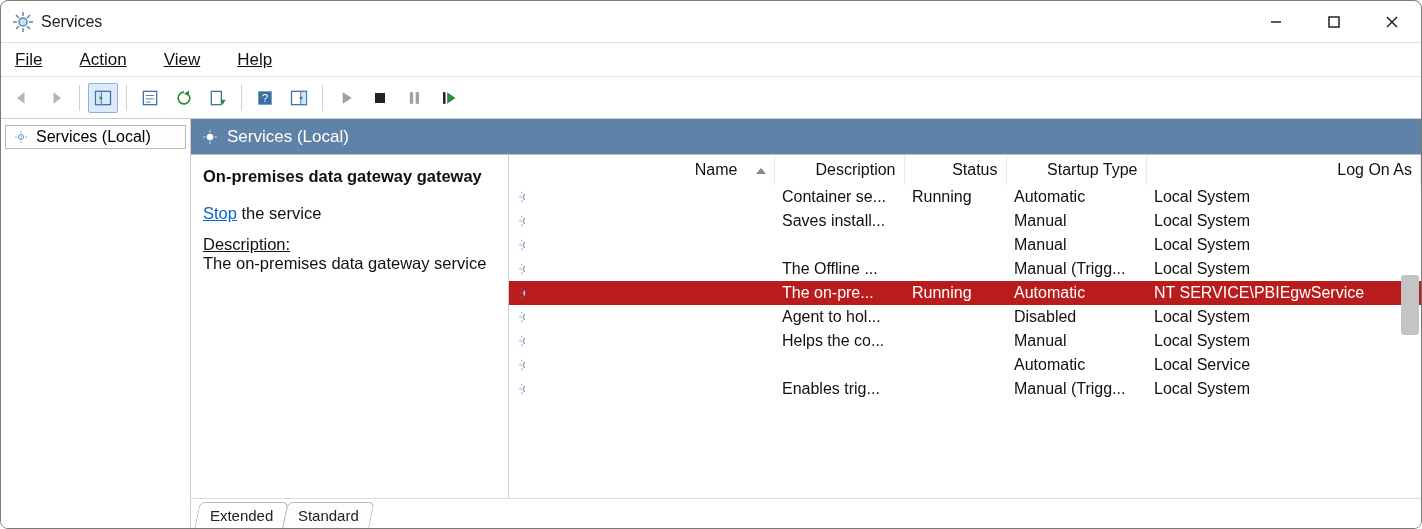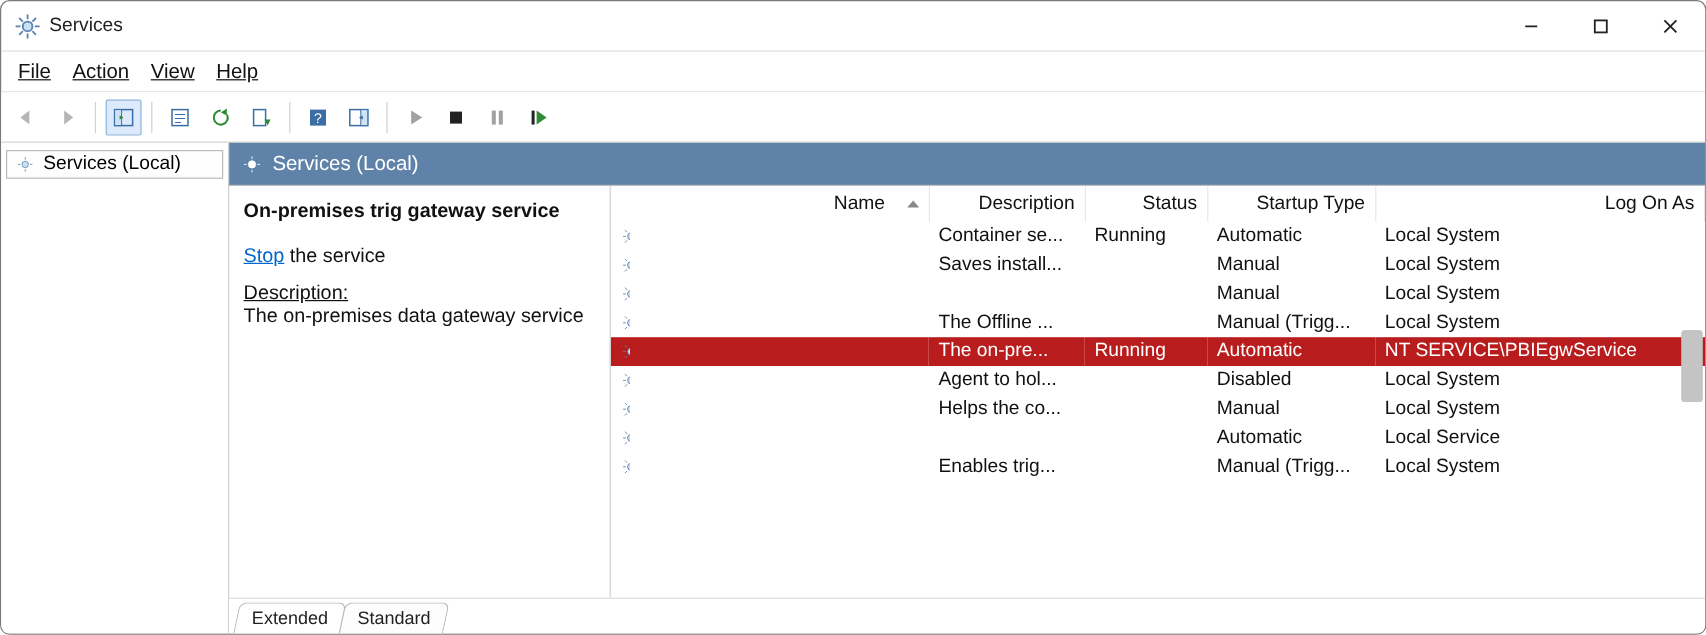--- a/index.html
+++ b/index.html
@@ -38,21 +38,21 @@
     justify-content: center;
     font-size: 14px;
     color:#222;
   }
   
   .menubar {
     height: 34px;
     display: flex;
     align-items: center;
     padding: 0 10px;
-    gap: 10px;
+    gap: 29px;
     border-bottom: 1px solid #e0e0e0;
   }
   .menu-item {
     font-size: 17px;
     color:#111;
     padding: 2px 4px;
   }
   .menu-item .ul { text-decoration: underline; }
   
   .toolbar {
@@ -389,21 +389,21 @@
               <line x1="3" y1="12" x2="6" y2="12"></line>
               <line x1="18" y1="12" x2="21" y2="12"></line>
             </g>
           </svg>
       </span>
       <span>Services (Local)</span>
     </div>
 
     <div class="content-wrap">
       <div class="detail-pane">
-        <div class="sel-name">On-premises trig gateway service</div>
+        <div class="sel-name">On-premises data gateway gateway</div>
         <div>
           <span class="link">Stop</span><span> the service</span>
         </div>
         <div class="desc-label">Description:</div>
         <div>The on-premises data gateway service</div>
       </div>
 
       <div class="table-pane">
         <table>
           <colgroup>

